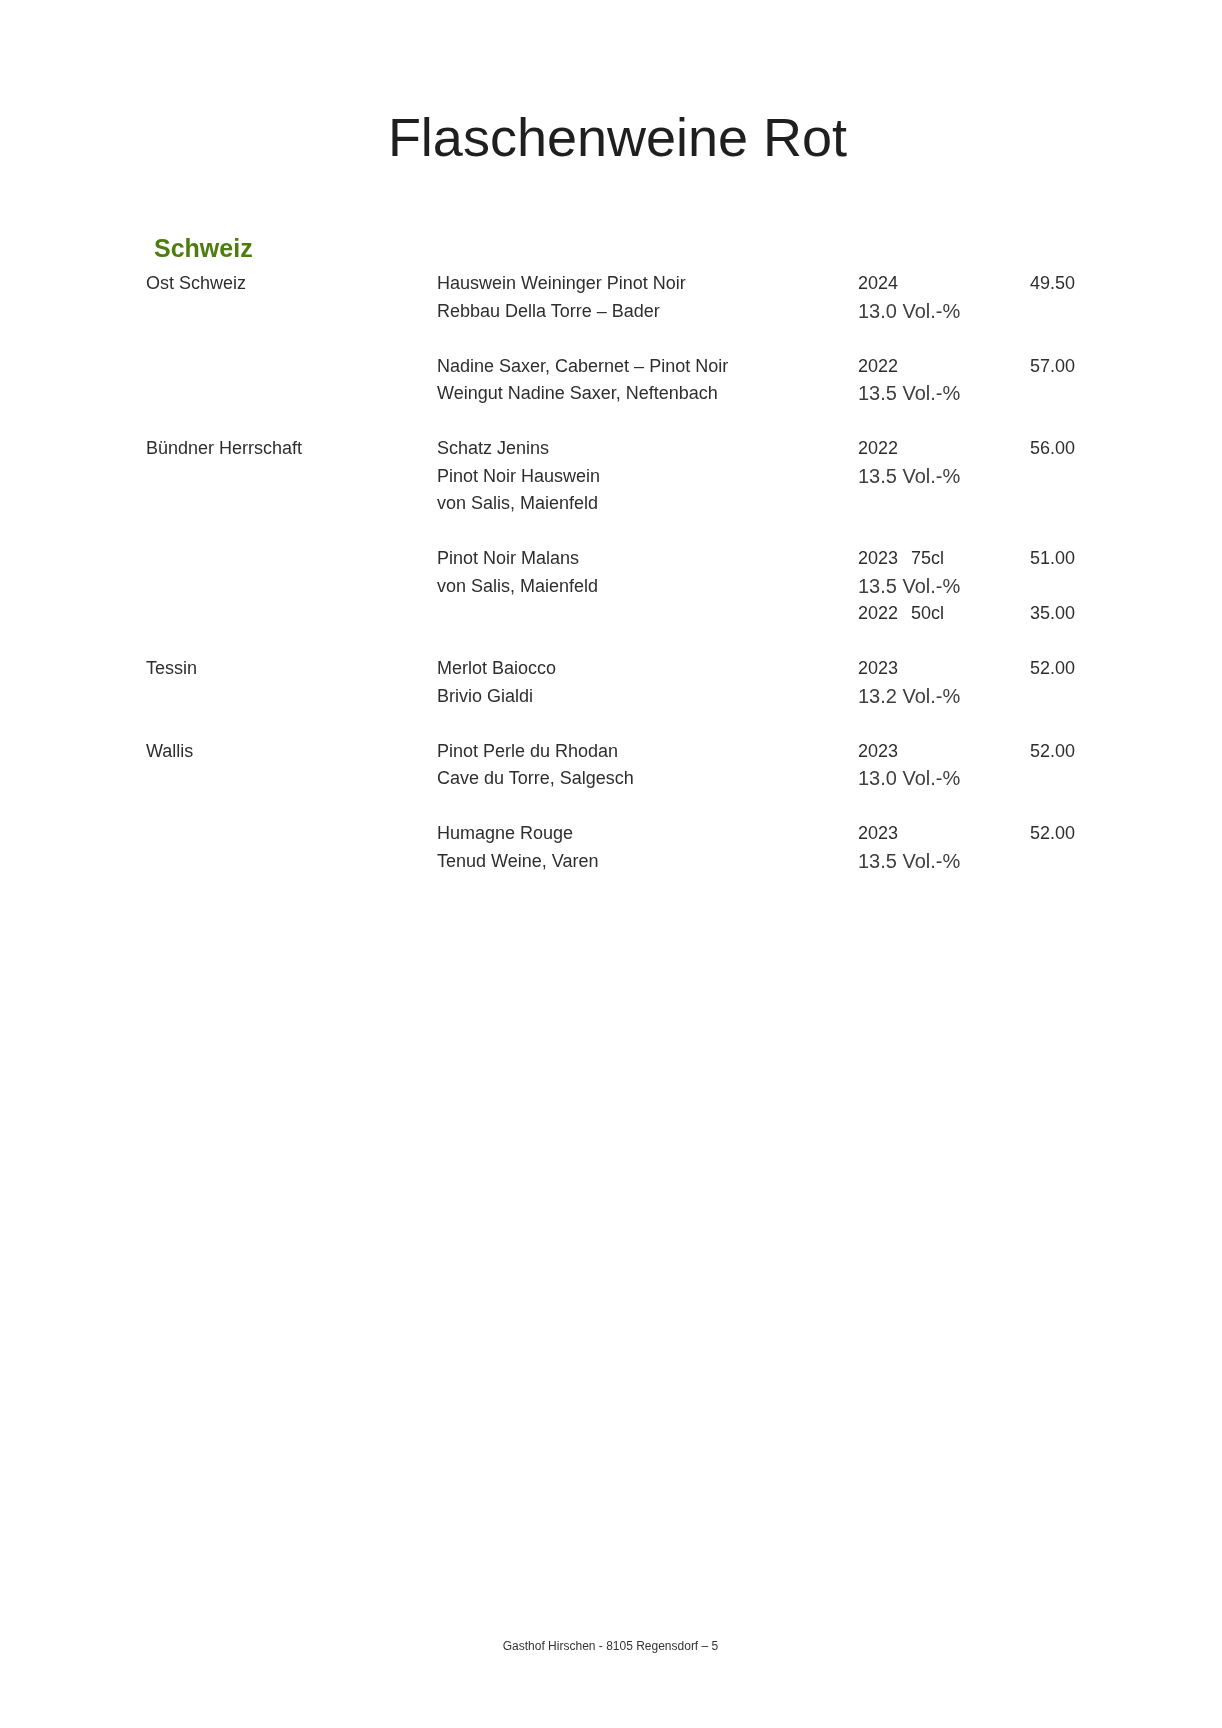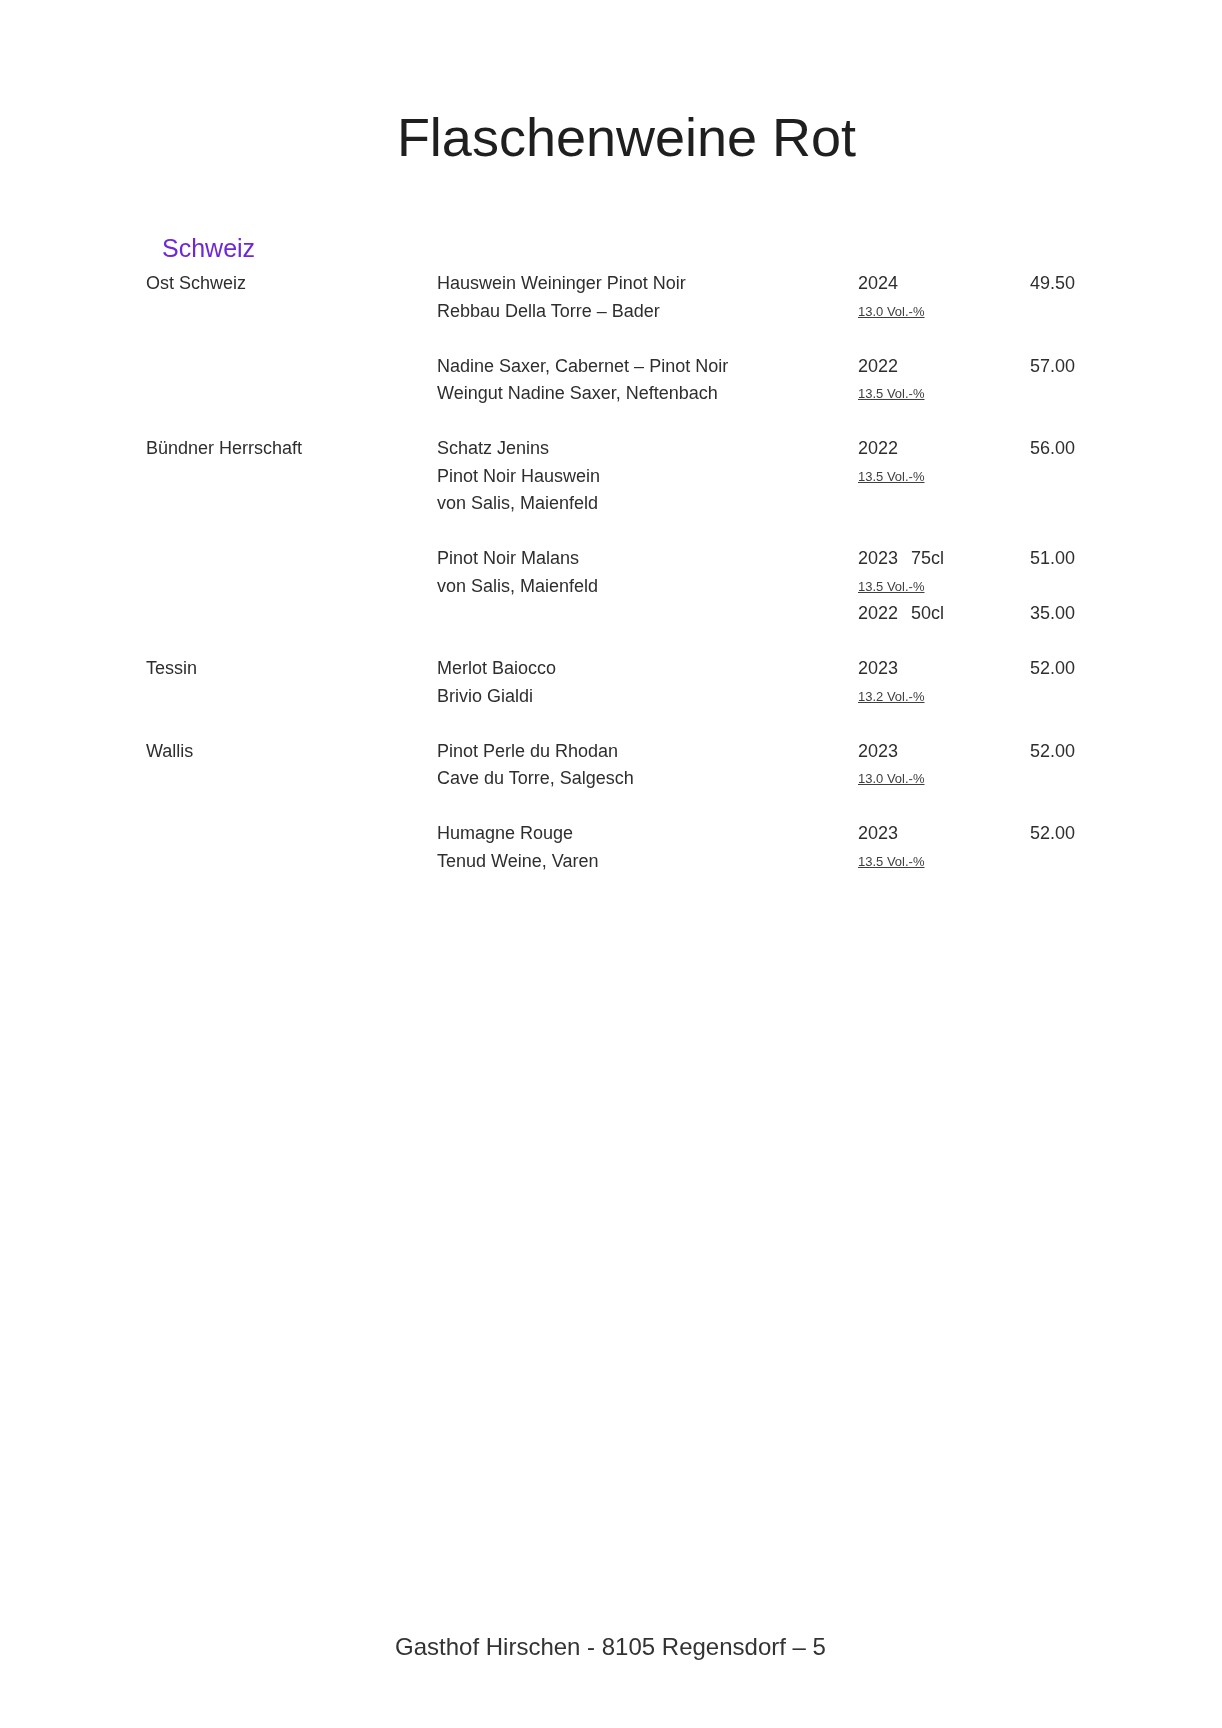--- a/index.html
+++ b/index.html
@@ -9,67 +9,66 @@
     width: 1222px;
     height: 1728px;
     background: #ffffff;
     font-family: "Liberation Sans", sans-serif;
     color: #2e2e2e;
     overflow: hidden;
   }
   .title {
     position: absolute;
     top: 106px;
-    left: 162px;
+    left: 153px;
     width: 929px;
     margin: 0;
     text-align: center;
     font-size: 54px;
     line-height: 62px;
     font-weight: 300;
     color: #1f1f1f;
   }
   .menu {
     position: absolute;
     top: 233px;
     left: 146px;
     width: 929px;
   }
   .section-heading {
-    margin: 0 0 7px 16px;
+    margin: 0 0 7px 8px;
     font-size: 25px;
     line-height: 30px;
-    font-weight: 400;
-    color: #6d28d9;
+    font-weight: 700;
+    color: #4d7c0f;
   }
   .entry {
     display: grid;
     grid-template-columns: 291px 421px 152px 1fr;
     margin-bottom: 27.5px;
   }
   .line {
     font-size: 18px;
     line-height: 27.5px;
     white-space: nowrap;
   }
   .line.vol {
-    font-size: 13px;
+    font-size: 20px;
     color: #3f3f3f;
-    text-decoration: underline;
   }
   .line.spacer { height: 27.5px; }
   .col-price { text-align: right; }
   .size { margin-left: 13px; text-align: right; }
   .footer {
     position: absolute;
     top: 1633px;
     left: 146px;
     width: 929px;
     text-align: center;
-    font-size: 24px;
+    font-size: 12px;
     line-height: 27px;
     color: #333333;
   }
 </style>
 </head>
 <body>
 
 <div class="page">
 
   <h1 class="title">Flaschenweine Rot</h1>

